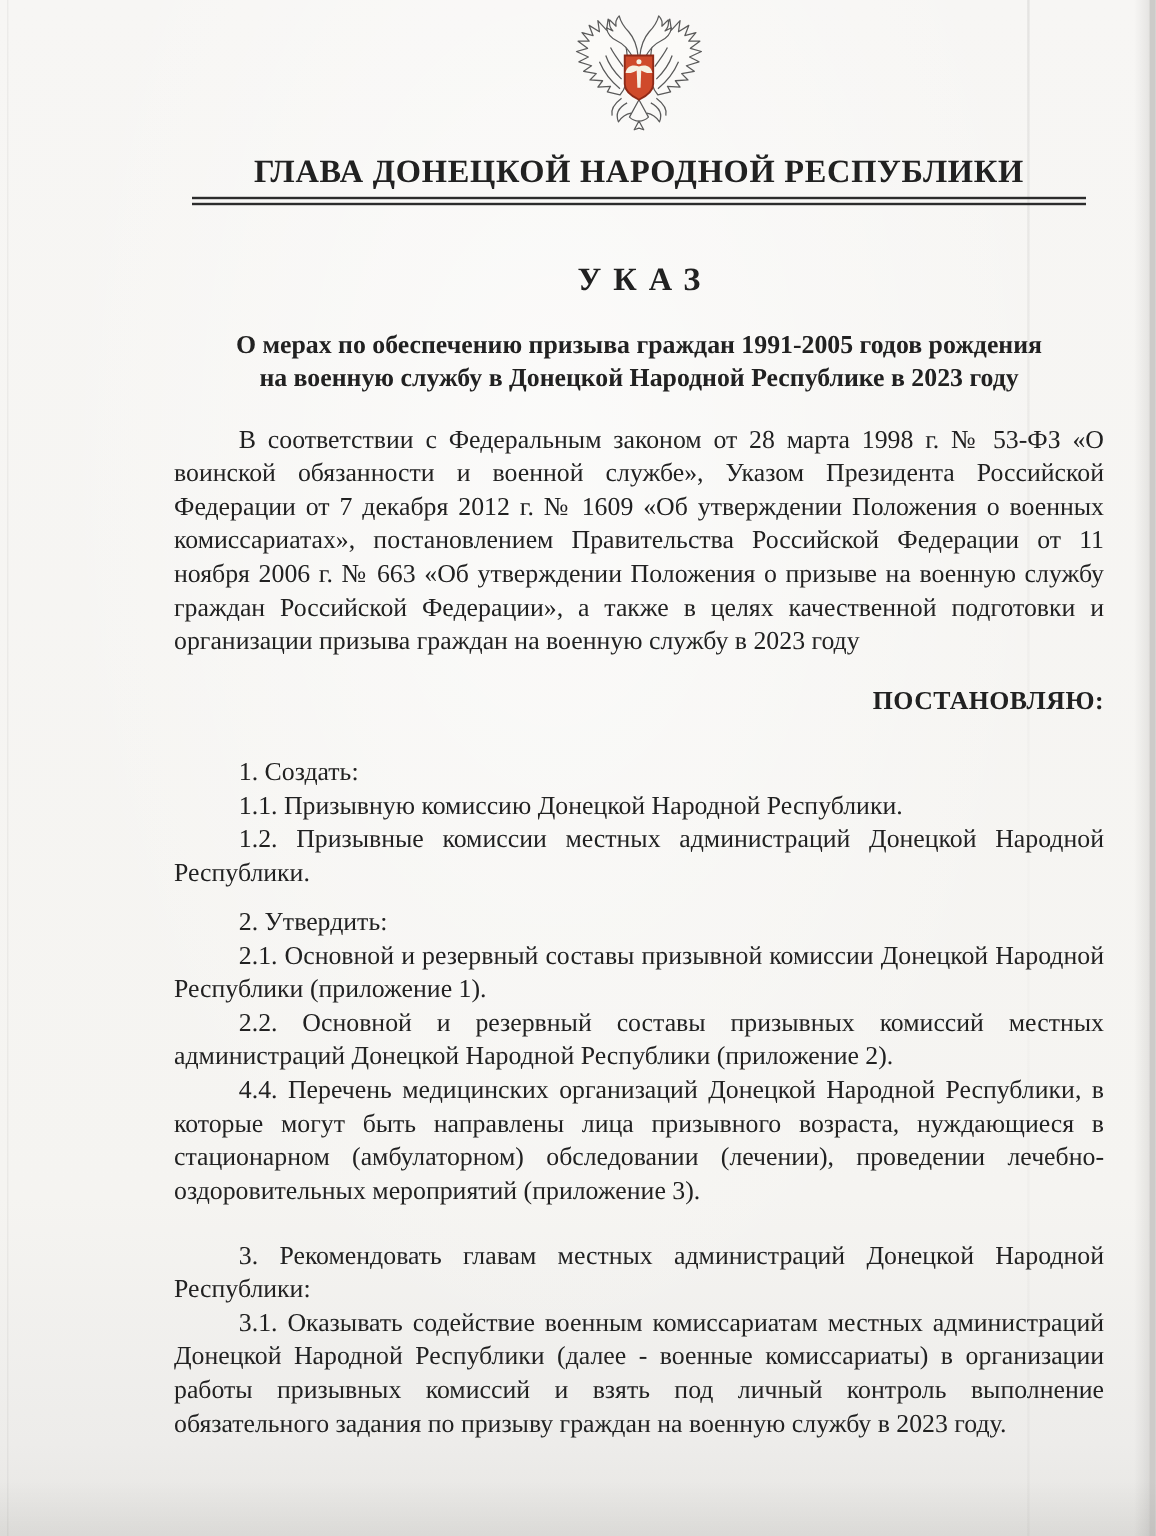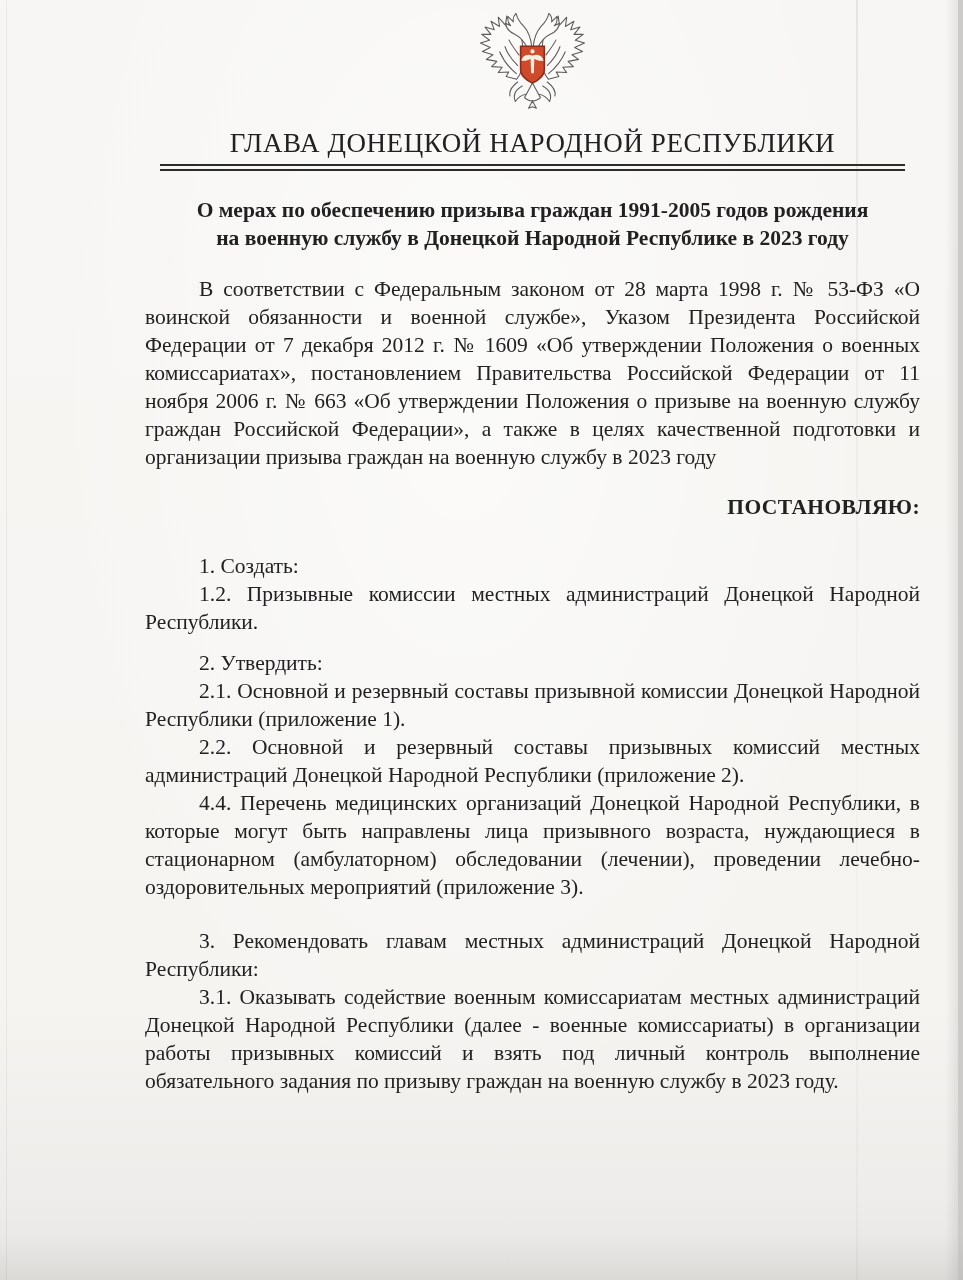--- a/index.html
+++ b/index.html
@@ -45,21 +45,21 @@
   }
 
   .content{position:relative;width:775px;}
 
   .emblem-wrap{height:114px;text-align:center;}
   .emblem-wrap svg{display:inline-block;height:112px;width:auto;}
 
   .org-title{
     margin-top:6px;
     text-align:center;
-    font-weight:normal;
+    font-weight:bold;
     font-size:27px;
     line-height:30px;
     letter-spacing:0.6px;
     white-space:nowrap;
   }
   .double-rule{
     margin:6px auto 0 auto;
     width:745px;
     height:3px;
     border-top:2px solid #2c2c2c;
@@ -152,31 +152,33 @@
           <path d="M110 72 C101 69 95 72 93 80 C99 81 105 79 110 75 C115 79 121 81 127 80 C125 72 119 69 110 72 Z"></path>
           <path d="M107 74 L113 74 L112 99 L108 99 Z"></path>
         </g>
       </svg>
     </div>
 
     <div class="org-title">ГЛАВА ДОНЕЦКОЙ НАРОДНОЙ РЕСПУБЛИКИ</div>
 
     <div class="double-rule"></div>
 
+    <div class="doc-kind">УКАЗ</div>
 
     <div class="doc-title body-text">
       <div>О мерах по обеспечению призыва граждан 1991-2005 годов рождения</div>
       <div>на военную службу в Донецкой Народной Республике в 2023 году</div>
     </div>
 
     <p class="preamble body-text">В соответствии с Федеральным законом от 28 марта 1998 г. № 53-ФЗ «О воинской обязанности и военной службе», Указом Президента Российской Федерации от 7 декабря 2012 г. № 1609 «Об утверждении Положения о военных комиссариатах», постановлением Правительства Российской Федерации от 11 ноября 2006 г. № 663 «Об утверждении Положения о призыве на военную службу граждан Российской Федерации», а также в целях качественной подготовки и организации призыва граждан на военную службу в 2023 году</p>
 
     <p class="resolve body-text">ПОСТАНОВЛЯЮ:</p>
 
     <p class="para body-text first-item">1. Создать:</p>
+    <p class="para body-text">1.1. Призывную комиссию Донецкой Народной Республики.</p>
     <p class="para body-text">1.2. Призывные комиссии местных администраций Донецкой Народной Республики.</p>
 
     <p class="para body-text gap-sm">2. Утвердить:</p>
     <p class="para body-text">2.1. Основной и резервный составы призывной комиссии Донецкой Народной Республики (приложение 1).</p>
     <p class="para body-text">2.2. Основной и резервный составы призывных комиссий местных администраций Донецкой Народной Республики (приложение 2).</p>
     <p class="para body-text">4.4. Перечень медицинских организаций Донецкой Народной Республики, в которые могут быть направлены лица призывного возраста, нуждающиеся в стационарном (амбулаторном) обследовании (лечении), проведении лечебно-оздоровительных мероприятий (приложение 3).</p>
 
     <p class="para body-text gap">3. Рекомендовать главам местных администраций Донецкой Народной Республики:</p>
     <p class="para body-text">3.1. Оказывать содействие военным комиссариатам местных администраций Донецкой Народной Республики (далее - военные комиссариаты) в организации работы призывных комиссий и взять под личный контроль выполнение обязательного задания по призыву граждан на военную службу в 2023 году.</p>
 

